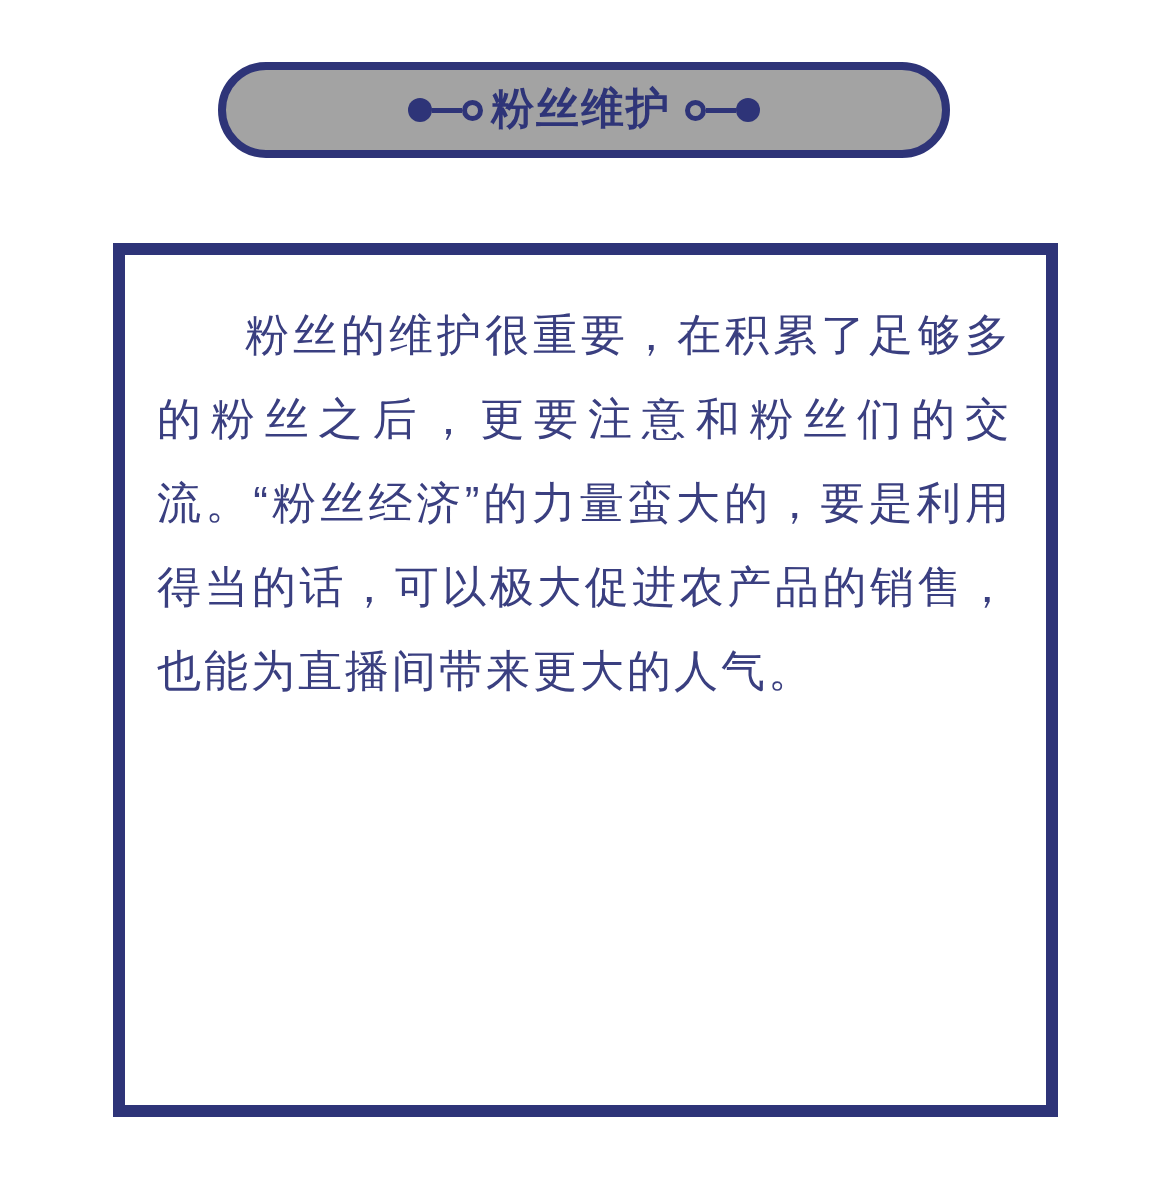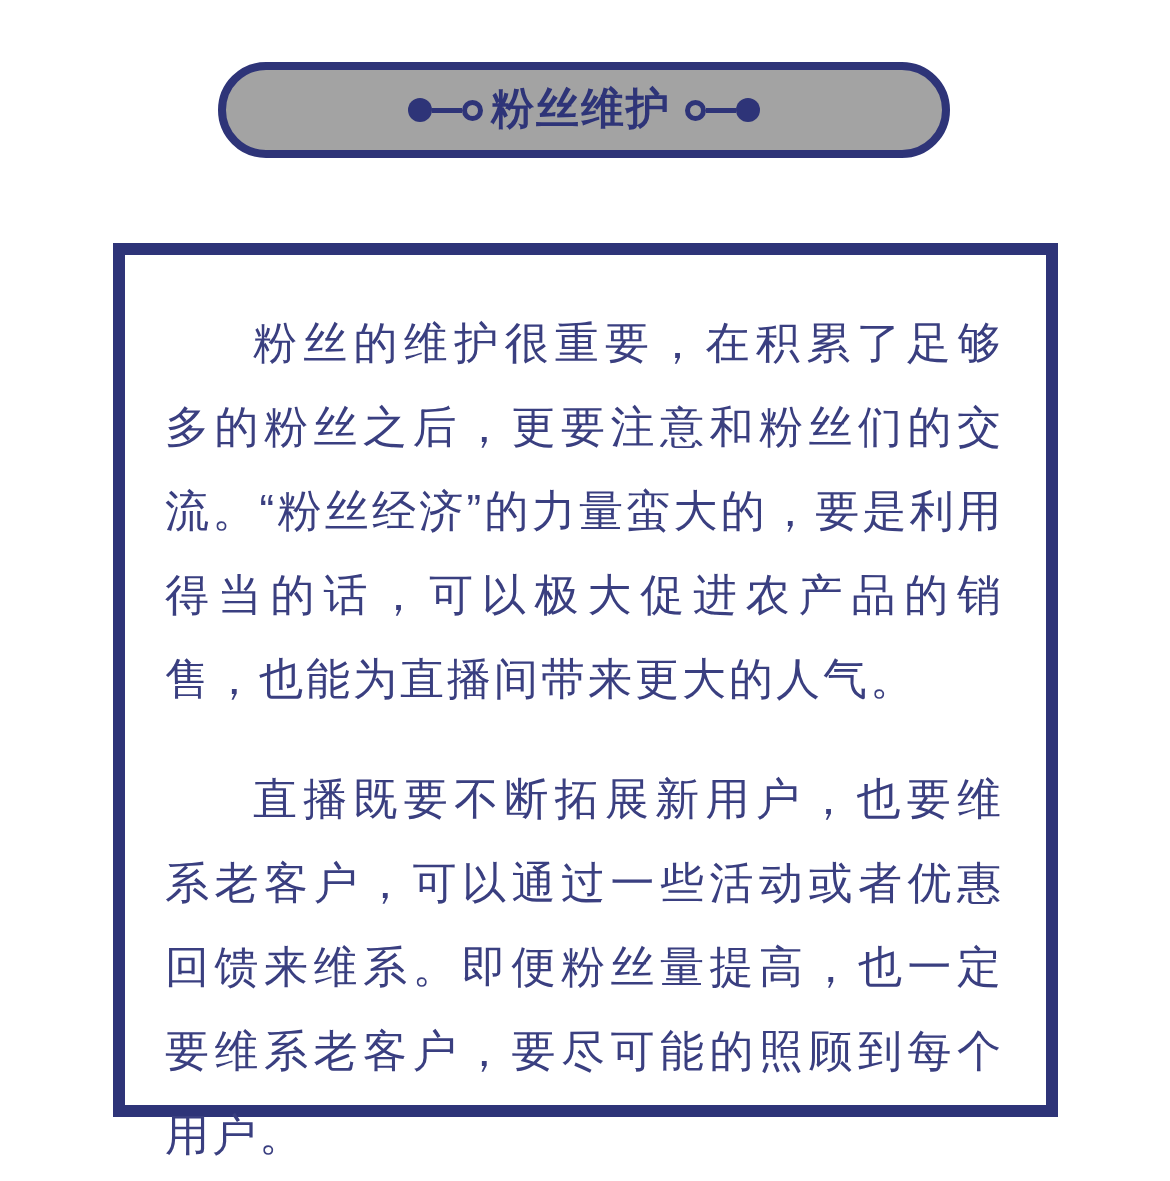--- a/index.html
+++ b/index.html
@@ -71,21 +71,21 @@
     left: 113px;
     top: 243px;
     width: 945px;
     height: 874px;
     box-sizing: border-box;
     background: #ffffff;
     border: 12px solid #2e3478;
     padding: 30px 26px 0 24px;
   }
   .text-box p {
-    margin: 16px;
+    margin: 8px;
     font-size: 44px;
     line-height: 84px;
     letter-spacing: 3px;
     color: #3a3f80;
     text-align: justify;
     text-indent: 2em;
     font-weight: 500;
   }
   .text-box p + p {
     margin-top: 36px;
@@ -105,16 +105,15 @@
     <span class="badge-title">粉丝维护</span>
     <span class="deco">
       <span class="ring"></span>
       <span class="connector"></span>
       <span class="dot"></span>
     </span>
   </div>
 
   <div class="text-box">
     <p>粉丝的维护很重要，在积累了足够多的粉丝之后，更要注意和粉丝们的交流。“粉丝经济”的力量蛮大的，要是利用得当的话，可以极大促进农产品的销售，也能为直播间带来更大的人气。</p>
-    <p>直播既要不断拓展新用户，也要维系老客户，可以通过一些活动或者优惠回馈来维系。即便粉丝量提高，也一定要维系老客户，要尽可能的照顾到每个用户。</p>
   </div>
 
 </div>
 
 </body></html>

